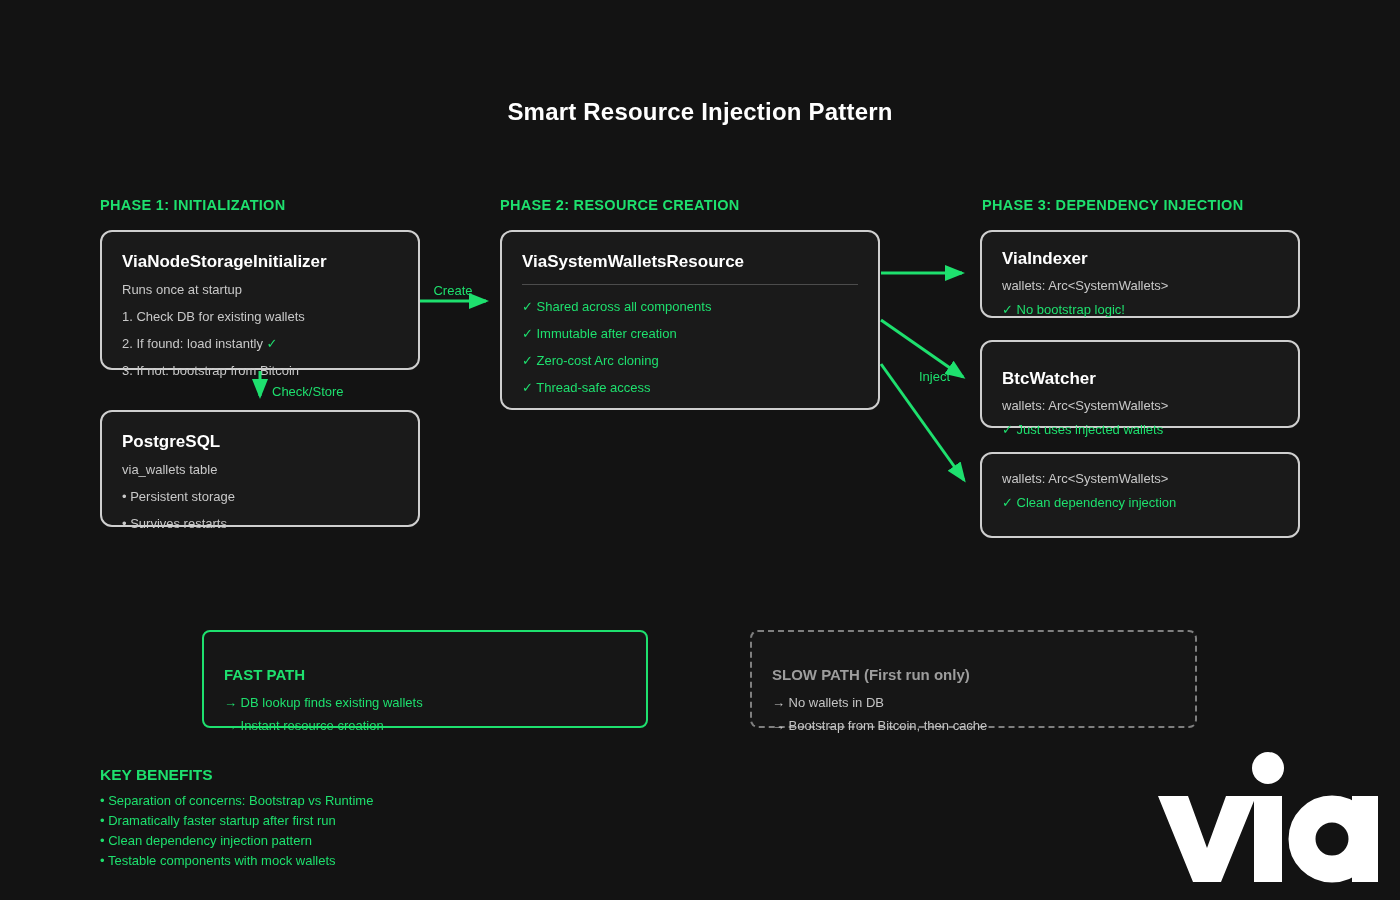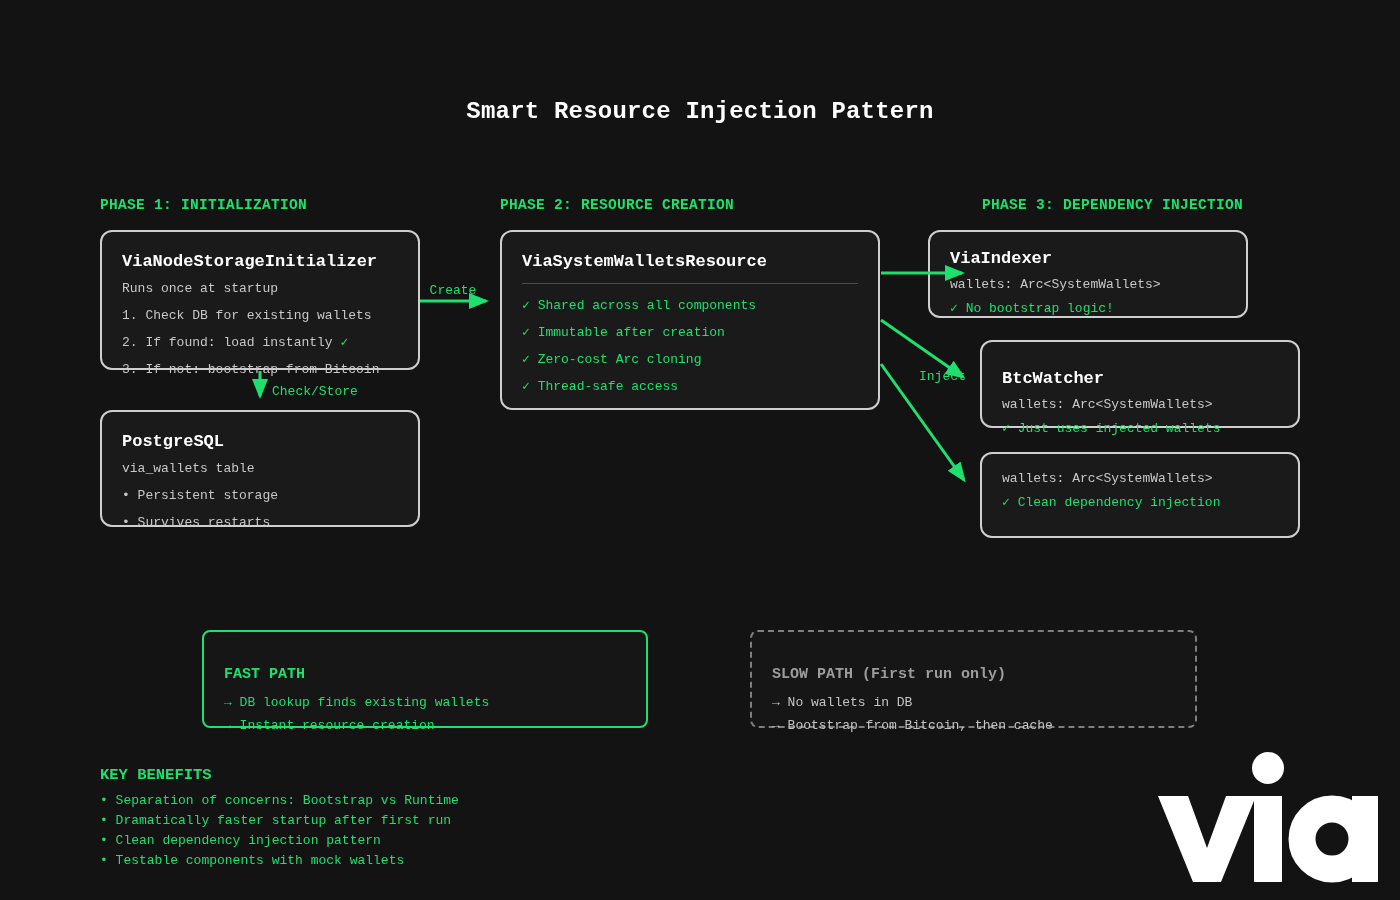--- a/index.html
+++ b/index.html
@@ -1,19 +1,19 @@
 <!DOCTYPE html>
 <html><head>
 <meta charset="utf-8">
 <style>
   html,body{margin:0;padding:0;background:#121212;}
   .canvas{
     position:relative;width:1400px;height:900px;overflow:hidden;
     background:#131313;
-    font-family:Liberation Mono, monospace;
+    font-family:Liberation Sans, sans-serif;
     -webkit-font-smoothing:antialiased;
   }
   .title{
     position:absolute;left:0;top:98px;width:100%;text-align:center;
     color:#ffffff;font-size:24px;font-weight:bold;letter-spacing:.2px;
   }
   .phase-label{
     position:absolute;top:197px;color:#1ee06e;font-size:14.5px;font-weight:bold;
     letter-spacing:.3px;
   }
@@ -73,21 +73,21 @@
 
   <div class="node" style="left:500px;top:230px;width:380px;height:180px;">
     <div class="node-title">ViaSystemWalletsResource</div>
     <hr class="divider">
     <div class="check-line">✓ Shared across all components</div>
     <div class="check-line">✓ Immutable after creation</div>
     <div class="check-line">✓ Zero-cost Arc cloning</div>
     <div class="check-line">✓ Thread-safe access</div>
   </div>
 
-  <div class="node" style="left:928px;top:230px;width:320px;height:88px;padding-top:15px;">
+  <div class="node" style="left:980px;top:230px;width:320px;height:88px;padding-top:15px;">
     <div class="node-title" style="margin-bottom:7px;">ViaIndexer</div>
     <div class="node-line" style="margin-bottom:4px;">wallets: Arc&lt;SystemWallets&gt;</div>
     <div class="check-line">✓ No bootstrap logic!</div>
   </div>
 
   <div class="node" style="left:980px;top:340px;width:320px;height:88px;padding-top:25px;">
     <div class="node-title" style="margin-bottom:7px;">BtcWatcher</div>
     <div class="node-line" style="margin-bottom:4px;">wallets: Arc&lt;SystemWallets&gt;</div>
     <div class="check-line">✓ Just uses injected wallets</div>
   </div>

